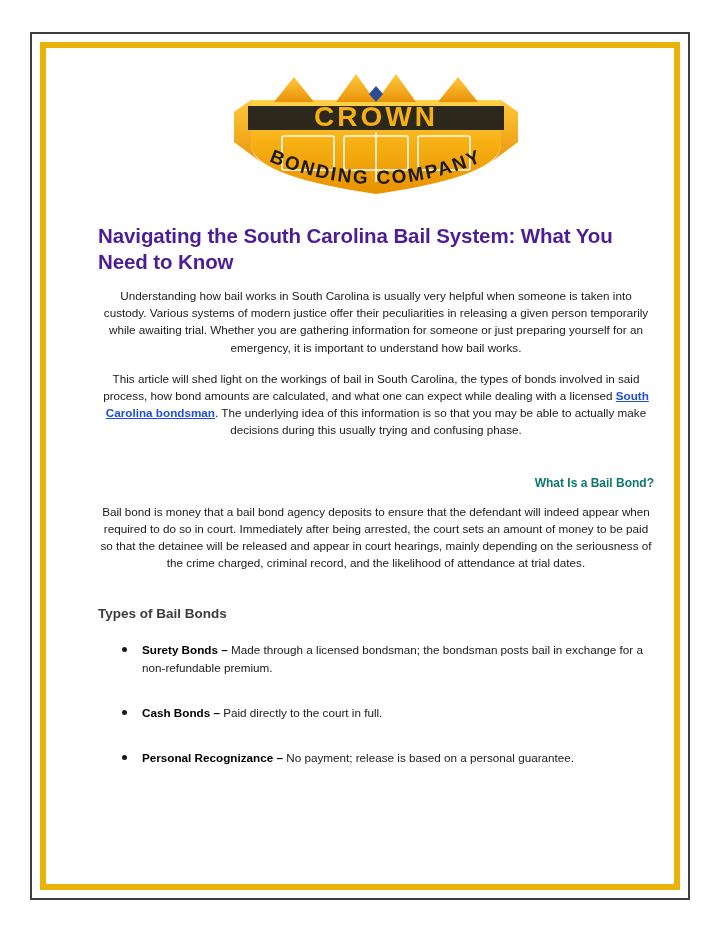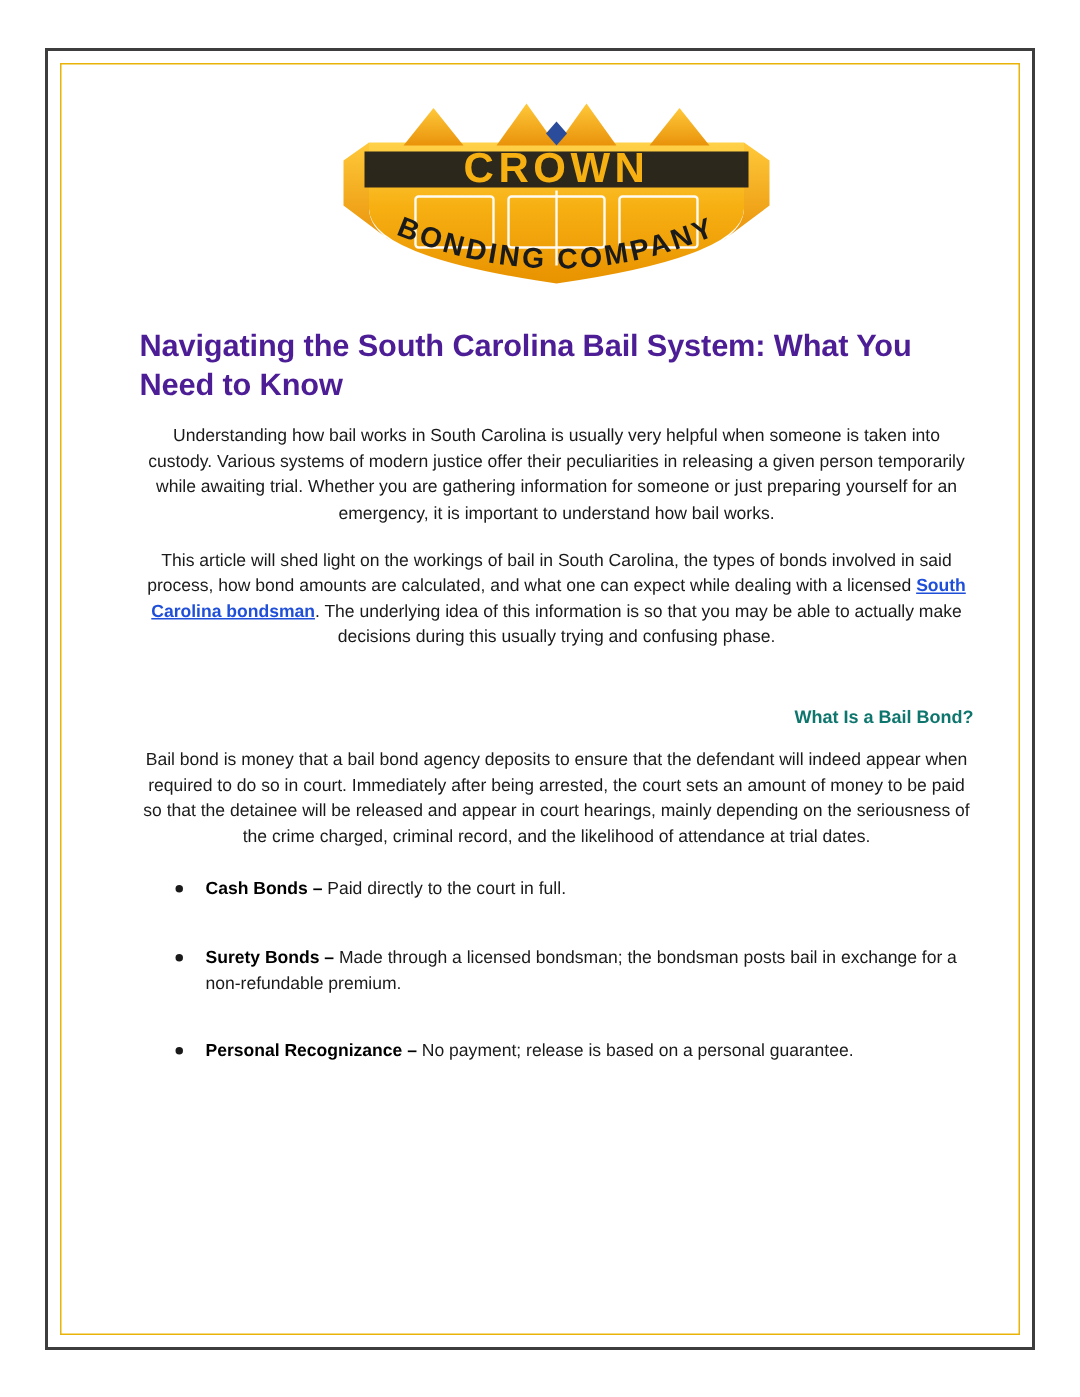--- a/index.html
+++ b/index.html
@@ -23,21 +23,21 @@
     border: 2px solid #3d3d3d;
     background: #ffffff;
     box-sizing: border-box;
   }
   .page-inner {
     position: absolute;
     left: 8px;
     top: 8px;
     right: 8px;
     bottom: 8px;
-    border: 1px solid #eab308;
+    border: 6px solid #eab308;
     box-sizing: border-box;
     overflow: hidden;
   }
   .content {
     position: absolute;
     left: 52px;
     top: 24px;
     width: 556px;
   }
 
@@ -172,22 +172,23 @@
 
       <h1 class="doc-title">Navigating the South Carolina Bail System: What You Need to Know</h1>
 
       <p class="body-text">Understanding how bail works in South Carolina is usually very helpful when someone is taken into custody. Various systems of modern justice offer their peculiarities in releasing a given person temporarily while awaiting trial. Whether you are gathering information for someone or just preparing yourself for an emergency, it is important to understand how bail works.</p>
 
       <p class="body-text"><span>This article will shed light on the workings of bail in South Carolina, the types of bonds involved in said process, how bond amounts are calculated, and what one can expect while dealing with a licensed </span><a class="inline-link" href="#">South Carolina bondsman</a><span>. The underlying idea of this information is so that you may be able to actually make decisions during this usually trying and confusing phase.</span></p>
 
       <h2 class="section-title">What Is a Bail Bond?</h2>
       <p class="body-text">Bail bond is money that a bail bond agency deposits to ensure that the defendant will indeed appear when required to do so in court. Immediately after being arrested, the court sets an amount of money to be paid so that the detainee will be released and appear in court hearings, mainly depending on the seriousness of the crime charged, criminal record, and the likelihood of attendance at trial dates.</p>
 
+      <h3 class="sub-title">Types of Bail Bonds</h3>
 
       <ul class="bond-list">
+        <li><span class="term">Surety Bonds</span><span class="term"> – </span><span>Made through a licensed bondsman; the bondsman posts bail in exchange for a non-refundable premium.</span></li>
         <li><span class="term">Cash Bonds</span><span class="term"> – </span><span>Paid directly to the court in full.</span></li>
-        <li><span class="term">Surety Bonds</span><span class="term"> – </span><span>Made through a licensed bondsman; the bondsman posts bail in exchange for a non-refundable premium.</span></li>
         <li><span class="term">Personal Recognizance</span><span class="term"> – </span><span>No payment; release is based on a personal guarantee.</span></li>
       </ul>
 
     </div>
   </div>
 </div>
 
 </body></html>

